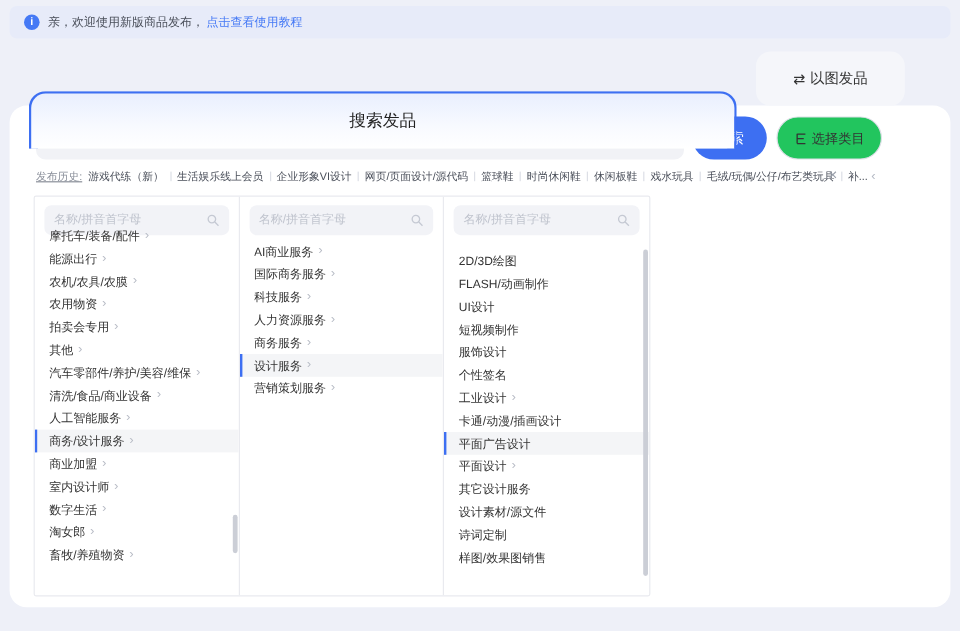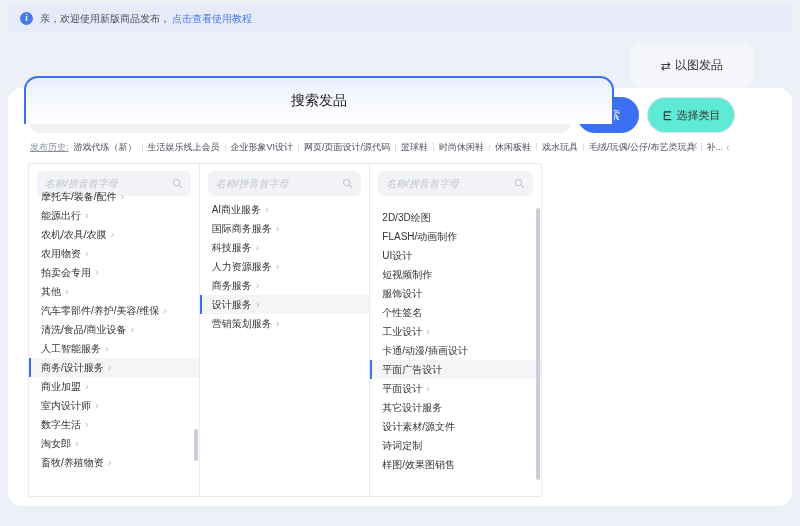--- a/index.html
+++ b/index.html
@@ -35,21 +35,21 @@
     background:#F1F2F6; border-radius:8px; display:flex; align-items:center;
     padding:0 12px; }
   .search-input { flex:1; border:none; outline:none; background:transparent;
     font-size:12px; color:#222; font-family:inherit; }
   .camera-btn { width:18px; height:18px; display:flex; align-items:center;
     justify-content:center; cursor:pointer; flex:0 0 auto; }
   .search-btn { position:absolute; left:569px; top:9px; width:62px; height:36px;
     border:none; border-radius:18px; background:#3D6FF2; color:#fff; font-size:12px;
     cursor:pointer; font-family:inherit; }
   .cat-btn { position:absolute; left:639px; top:9px; width:88px; height:36px;
-    border:1px solid #DCDFE6; border-radius:18px; background:#5eead4; color:#333;
+    border:1px solid #DCDFE6; border-radius:18px; background:#22c55e; color:#333;
     font-size:11px; display:flex; align-items:center; justify-content:center;
     gap:4px; cursor:pointer; font-family:inherit; }
 
   
   .history { position:absolute; left:22px; top:50px; width:700px; height:18px;
     display:flex; align-items:center; font-size:9px; color:#555;
     white-space:nowrap; overflow:hidden; }
   .h-label { color:#8a8f9a; margin-right:5px;text-decoration:underline; }
   .h-item { color:#4a4f5a; cursor:pointer;text-align:right; }
   .divider { width:1px; height:8px; background:#DDDFE6; margin:0 5px; display:inline-block; }
@@ -59,21 +59,21 @@
 
   
   .picker { position:absolute; left:20px; top:75px; width:514px; height:334px;
     border:1px solid #E9EAEF; border-radius:2px; display:grid;
     grid-template-columns:1fr 1fr 1fr; background:#fff; }
   .col { position:relative; overflow:hidden; border-right:1px solid #E9EAEF; }
   .col:last-child { border-right:none; }
   .col-search { margin:7px 8px 0 8px; height:25px; background:#F2F3F7; border-radius:6px;
     display:flex; align-items:center; padding:0 8px; }
   .col-search input { flex:1; border:none; outline:none; background:transparent;
-    font-size:10px; color:#333; font-family:inherit; min-width:0;font-style:italic; }
+    font-size:10px; color:#333; font-family:inherit; min-width:0; }
   .col-search input::placeholder { color:#BFC3CD; }
   .search-input::placeholder { color:#BFC3CD; }
   .col-list { padding-top:4px; }
   .col:nth-child(3) .col-list { padding-top:12px; }
   .row { height:19px; display:flex; align-items:center; justify-content:flex-start;
     padding:0 10px 0 12px; font-size:10px; color:#333; cursor:pointer; }
   .row .lbl { overflow:hidden; text-overflow:ellipsis; white-space:nowrap; }
   .row .chev { color:#B8BCC6; font-size:11px; line-height:1; margin-left:4px; flex:0 0 auto; }
   .row.selected { background:#F4F5F7; border-left:2px solid #3D6FF2; padding-left:10px; }
   .row.clipped { margin-top:-13px; }

